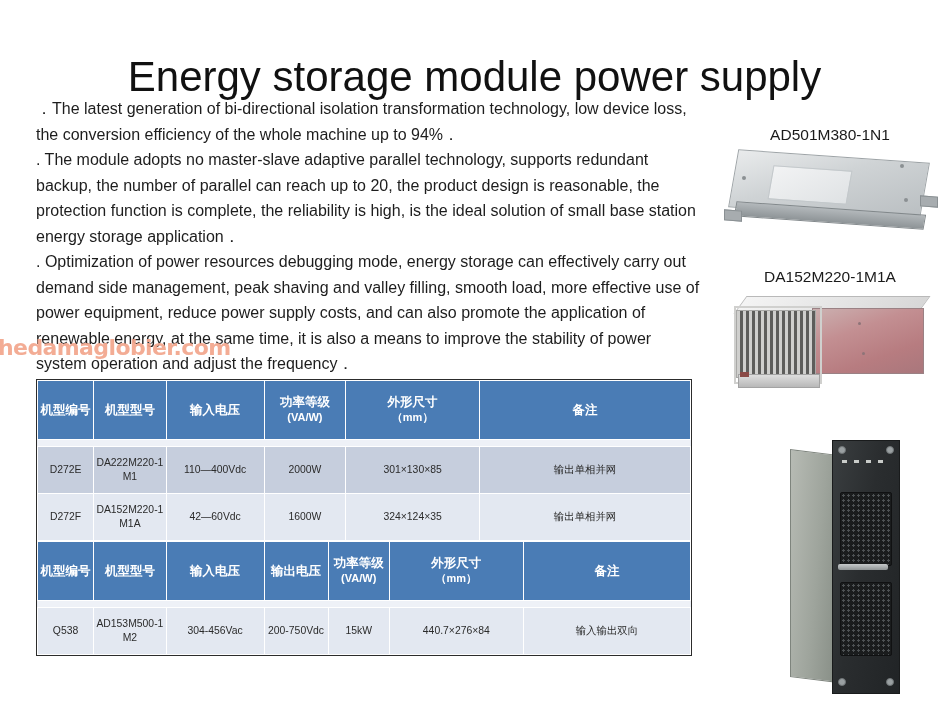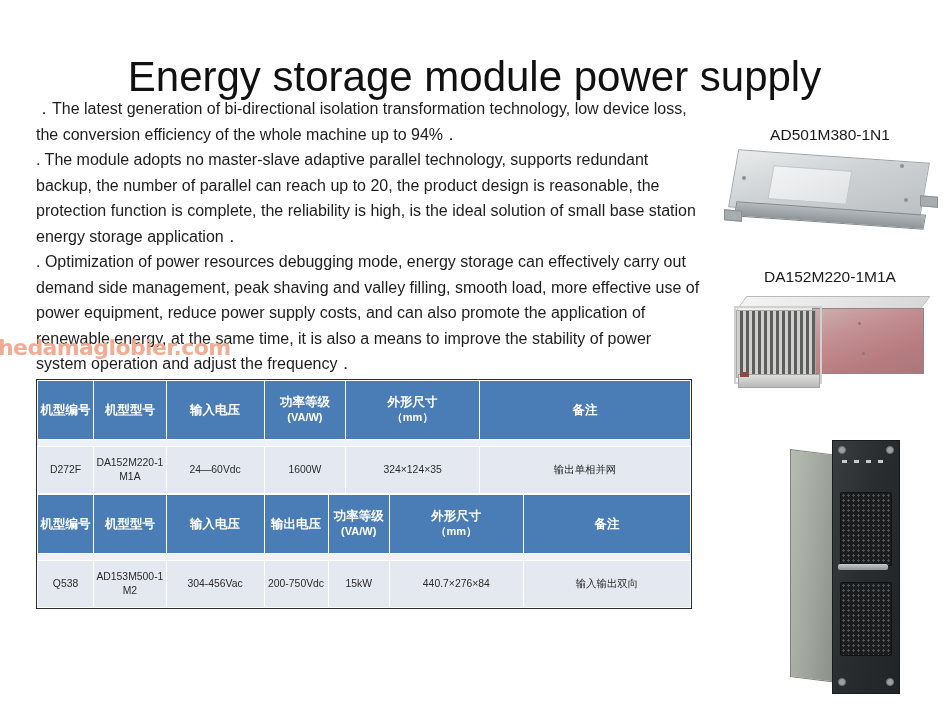--- a/index.html
+++ b/index.html
@@ -192,24 +192,32 @@
           <th><span>输入电压</span></th>
           <th><span>功率等级</span><span class="sub">(VA/W)</span></th>
           <th><span>外形尺寸</span><span class="sub">（mm）</span></th>
           <th><span>备注</span></th>
         </tr>
       </thead>
       <tbody>
         <tr class="gap-row">
             <td colspan="6"></td>
           </tr>
+        <tr class="row-dark">
+          <td>D272E</td>
+          <td class="mdl">DA222M220-1M1</td>
+          <td>110—400Vdc</td>
+          <td>2000W</td>
+          <td>301×130×85</td>
+          <td>输出单相并网</td>
+        </tr>
         <tr class="row-light">
           <td>D272F</td>
           <td class="mdl">DA152M220-1M1A</td>
-          <td>24—60Vdc</td>
+          <td>42—60Vdc</td>
           <td>1600W</td>
           <td>324×124×35</td>
           <td>输出单相并网</td>
         </tr>
       </tbody>
     </table>
 
     <table class="spec">
       <colgroup>
         <col style="width:8.6%">

